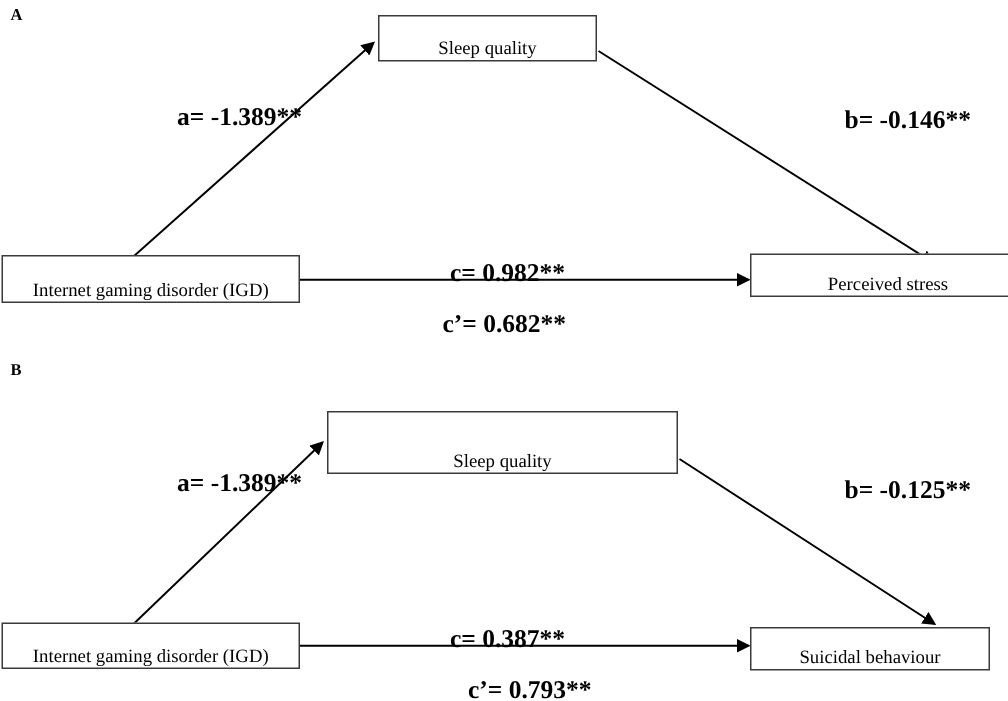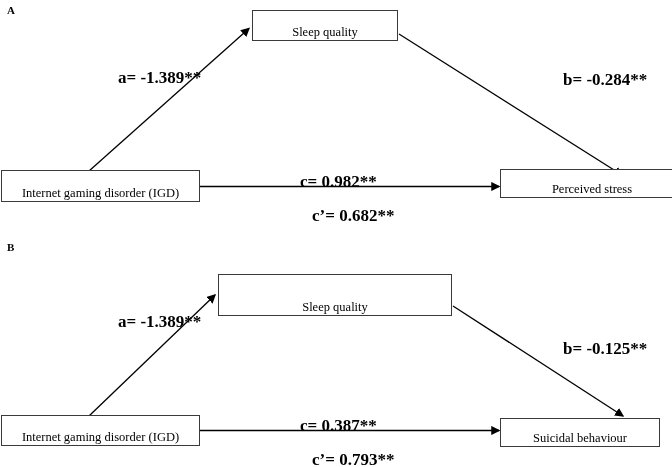--- a/index.html
+++ b/index.html
@@ -104,25 +104,25 @@
     <div class="node-box" style="left:252px; top:10px; width:146px; height:31px;">
       <span>Sleep quality</span>
     </div>
 
     <div class="node-box" style="left:500px; top:169px; width:184px; height:29px;">
       <span>Perceived stress</span>
     </div>
 
     <div class="path-label" style="left:118px; top:69px;">a= -1.389**</div>
 
-    <div class="path-label" style="left:563px; top:71px;">b= -0.284**</div>
+    <div class="path-label" style="left:563px; top:71px;">b= -0.146**</div>
 
     <div class="path-label" style="left:300px; top:173px;">c= 0.982**</div>
 
-    <div class="path-label" style="left:312px; top:207px;">c’= 0.682**</div>
+    <div class="path-label" style="left:295px; top:207px;">c’= 0.682**</div>
   </div>
 
   <div class="panel" id="panel-b">
 
     <div class="panel-label" style="left:7px; top:8px;">B</div>
 
     <svg class="edges" viewBox="0 0 672 233" width="672" height="233">
       <defs>
         <marker id="arrowB" viewBox="0 0 10 10" refX="8.5" refY="5" markerWidth="7" markerHeight="7" orient="auto-start-reverse">
           <path d="M 0 0 L 10 5 L 0 10 z" fill="#000000"></path>
@@ -143,20 +143,20 @@
     <div class="node-box" style="left:218px; top:40px; width:234px; height:42px;">
       <span>Sleep quality</span>
     </div>
 
     <div class="node-box" style="left:500px; top:184px; width:160px; height:29px;">
       <span>Suicidal behaviour</span>
     </div>
 
     <div class="path-label" style="left:118px; top:79px;">a= -1.389**</div>
 
-    <div class="path-label" style="left:563px; top:84px;margin-top:22px;">b= -0.125**</div>
+    <div class="path-label" style="left:563px; top:84px;">b= -0.125**</div>
 
     <div class="path-label" style="left:300px; top:183px;">c= 0.387**</div>
 
     <div class="path-label" style="left:312px; top:217px;">c’= 0.793**</div>
   </div>
 
 </div>
 
 </body></html>

